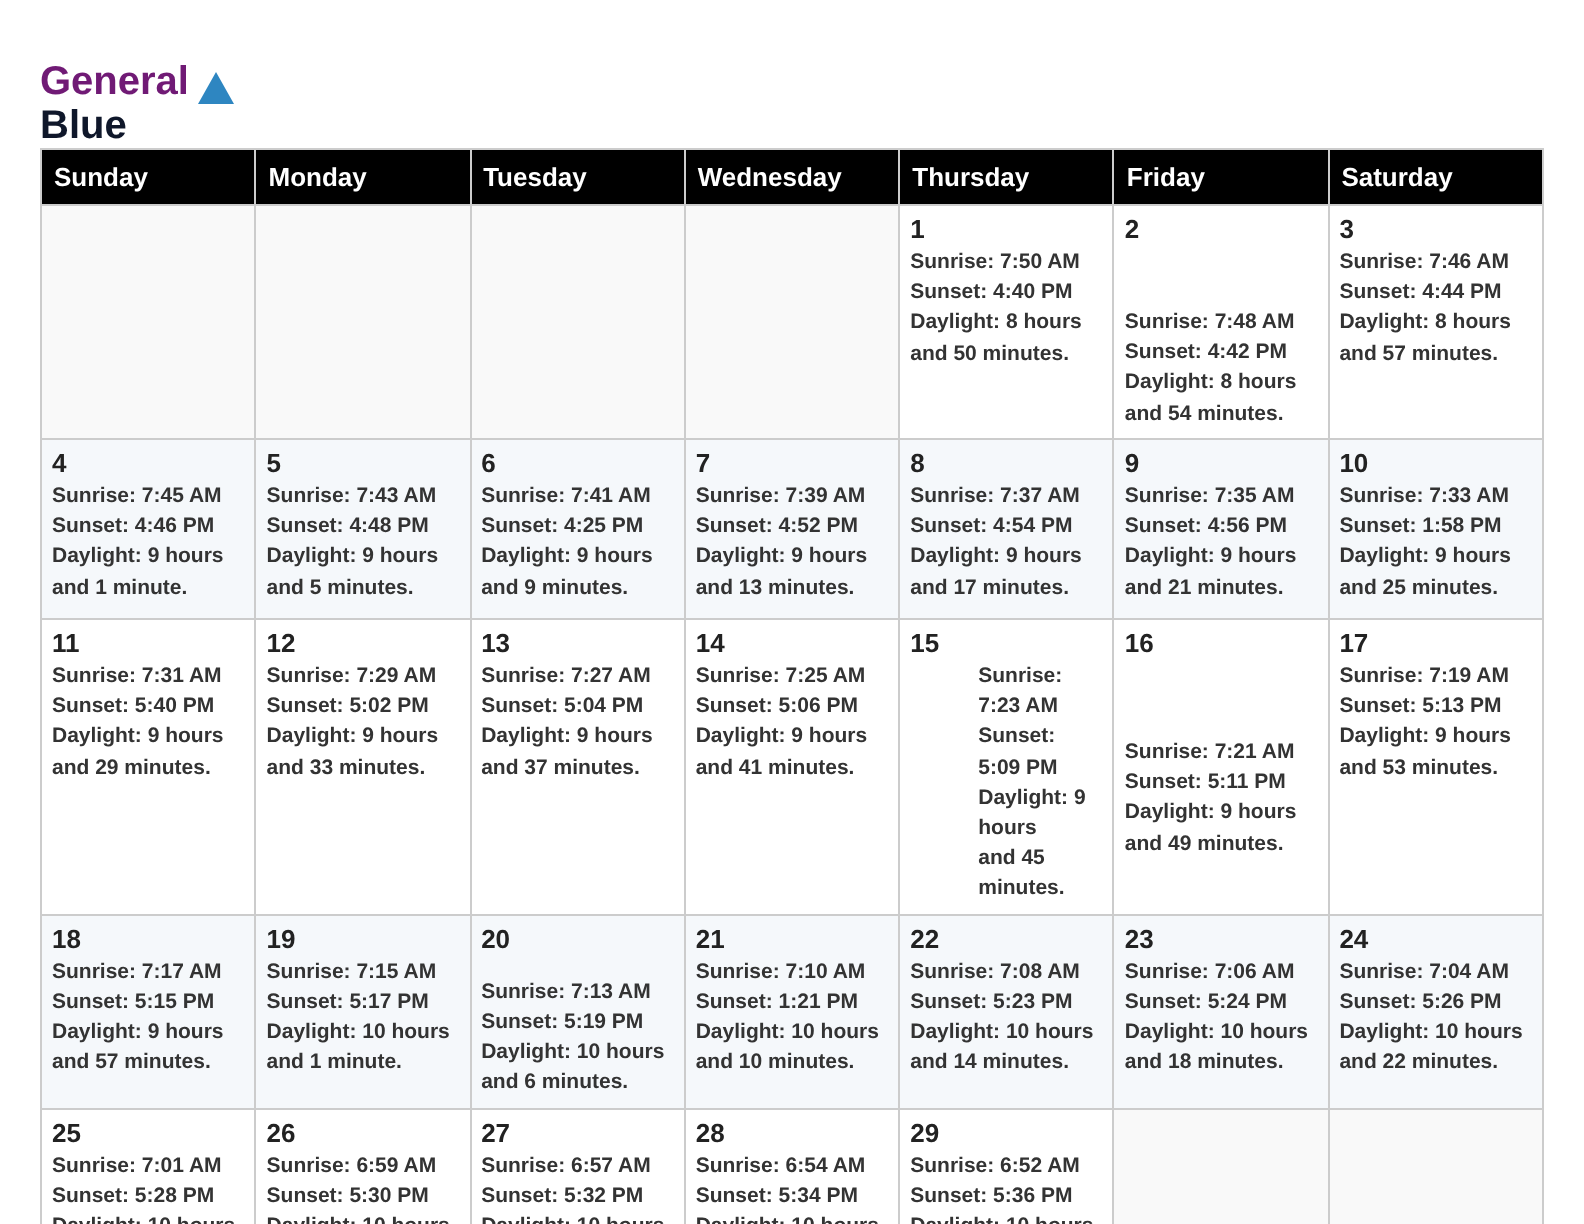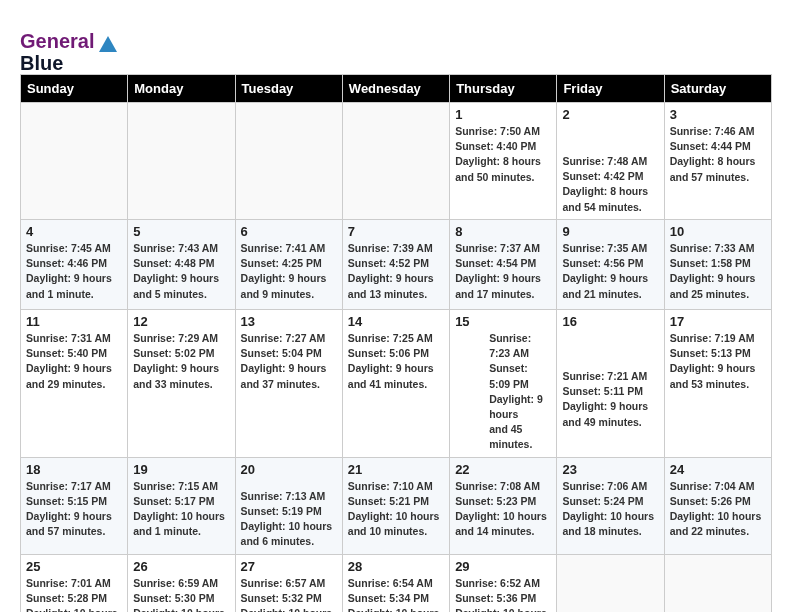--- a/index.html
+++ b/index.html
@@ -257,21 +257,21 @@
         <td>
           <div class="day-num">20</div>
           <div class="day-info" style="white-space: pre-line; margin-top: 12px;">Sunrise: 7:13 AM
 Sunset: 5:19 PM
 Daylight: 10 hours
 and 6 minutes.</div>
         </td>
         <td>
           <div class="day-num">21</div>
           <div class="day-info" style="white-space: pre-line;">Sunrise: 7:10 AM
-Sunset: 5:21 PM
+Sunset: 1:21 PM
 Daylight: 10 hours
 and 10 minutes.</div>
         </td>
         <td>
           <div class="day-num">22</div>
           <div class="day-info" style="white-space: pre-line;">Sunrise: 7:08 AM
 Sunset: 5:23 PM
 Daylight: 10 hours
 and 14 minutes.</div>
         </td>

